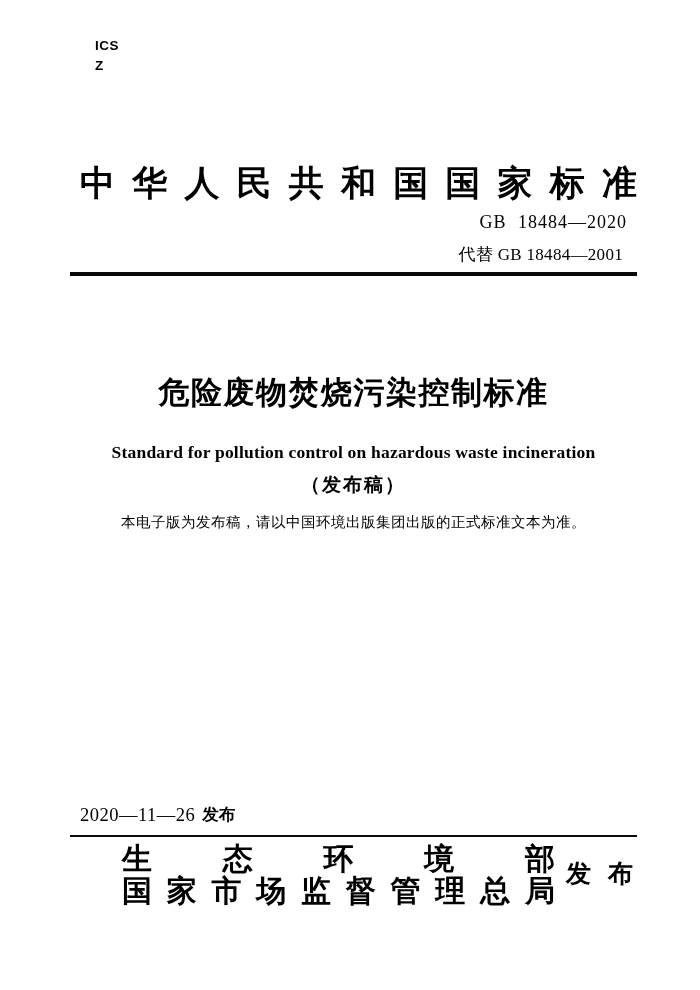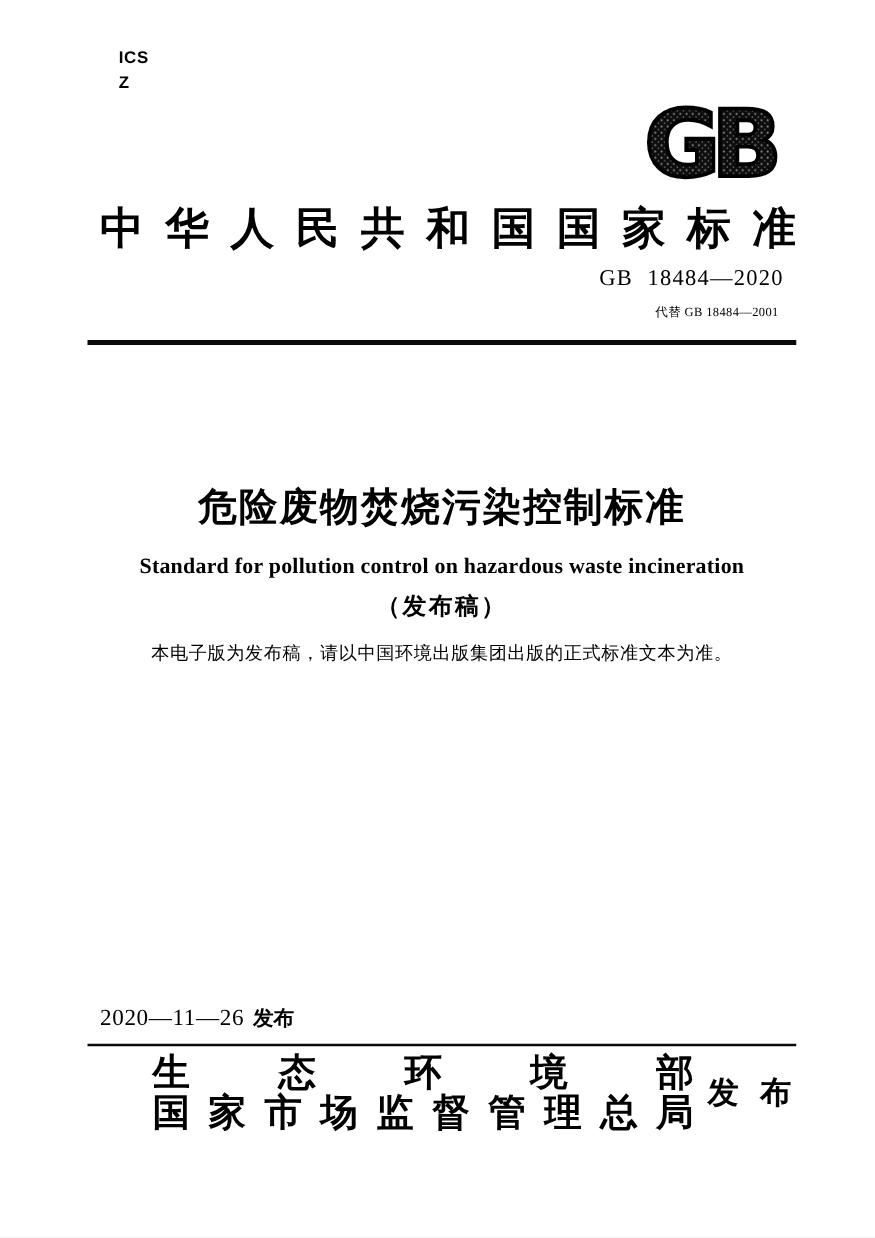--- a/index.html
+++ b/index.html
@@ -27,29 +27,29 @@
     white-space:nowrap; line-height:40px;
   }
   .std-number {
     position:absolute; right:73px; top:212px;
     font-family:"Liberation Serif","DejaVu Serif",serif;
     font-size:18px; letter-spacing:1px; word-spacing:6px;
   }
   .supersedes {
     position:absolute; right:77px; top:243px;
     font-family:"Liberation Serif","DejaVu Serif",serif;
-    font-size:10px; letter-spacing:0.3px;
+    font-size:17px; letter-spacing:0.3px;
   }
   .rule-thick {
     position:absolute; left:70px; top:272px; width:567px; height:4px;
     background:#0a0a0a;
   }
   .center-band { position:absolute; left:70px; width:567px; text-align:center; }
   .title-cn {
-    top:385px; font-size:31px; font-weight:bold; letter-spacing:1.5px;
+    top:372px; font-size:31px; font-weight:bold; letter-spacing:1.5px;
     white-space:nowrap;
     text-align:center;
   }
   .title-en {
     top:442px;
     font-family:"Liberation Serif","DejaVu Serif",serif;
     font-size:17.5px; font-weight:bold; letter-spacing:0.2px;
     white-space:nowrap;
   }
   .draft-label { top:472px; font-size:19px; font-weight:600; letter-spacing:2px; }
@@ -88,32 +88,20 @@
 </head>
 <body>
 
 <div class="page">
 
   <div class="ics-block">
     <div>ICS</div>
     <div>Z</div>
   </div>
 
-  <div class="gb-logo">
-    <svg width="128" height="70" viewBox="0 0 128 70" aria-hidden="true">
-      <defs>
-        <pattern id="speck" width="5" height="5" patternUnits="userSpaceOnUse">
-          <rect width="5" height="5" fill="#0d0d0d"></rect>
-          <circle cx="1.2" cy="1.2" r="0.8" fill="#ffffff" opacity="0.55"></circle>
-          <circle cx="3.8" cy="3.6" r="0.6" fill="#ffffff" opacity="0.45"></circle>
-        </pattern>
-      </defs>
-      <text x="64" y="61" text-anchor="middle" font-family="'DejaVu Sans',sans-serif" font-size="74" font-weight="900" letter-spacing="-7" fill="url(#speck)" stroke="#000000" stroke-width="3">GB</text>
-    </svg>
-  </div>
 
   <div class="heading-row">
       <span>中</span>
       <span>华</span>
       <span>人</span>
       <span>民</span>
       <span>共</span>
       <span>和</span>
       <span>国</span>
       <span>国</span>

